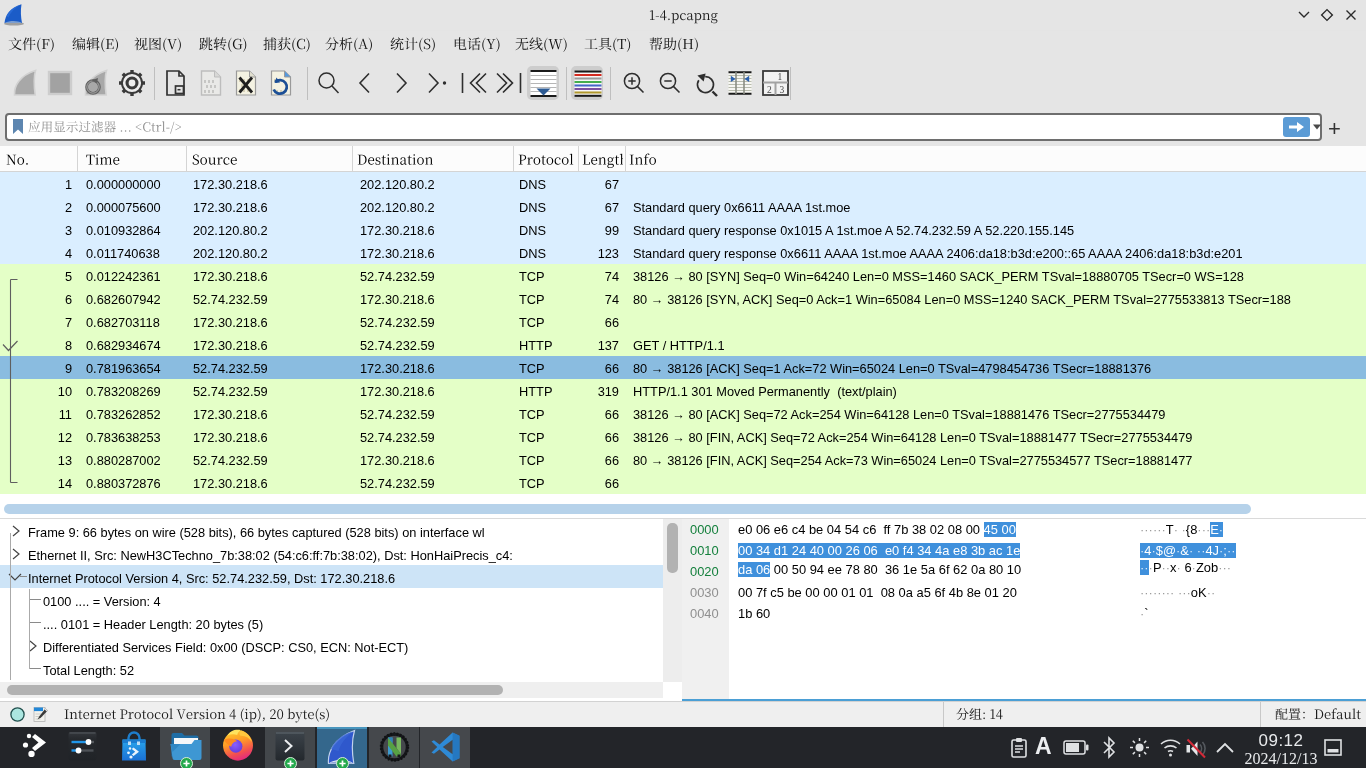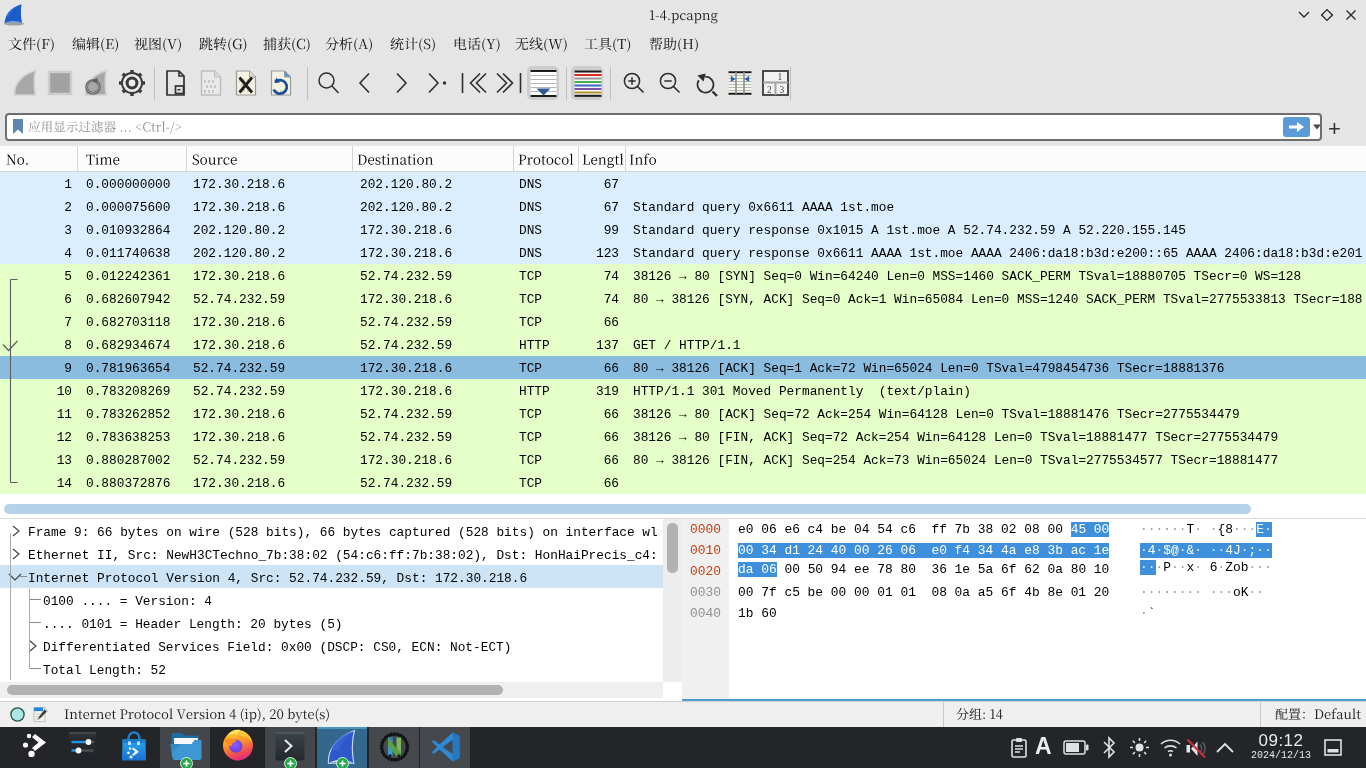--- a/index.html
+++ b/index.html
@@ -1,17 +1,17 @@
 <!DOCTYPE html>
 <html><head><meta charset="utf-8">
 <style>
 * { margin:0; padding:0; box-sizing:border-box; }
 html,body { width:1366px; height:768px; overflow:hidden; }
 body { font-family:"Liberation Serif", serif; background:#e4e4e4; position:relative; }
-.mono { font-family:Liberation Mono, monospace; }
+.mono { font-family:Liberation Sans, sans-serif; }
 .abs { position:absolute; }
 
 
 #titlebar { position:absolute; left:0; top:0; width:1366px; height:30px; background:#e5e5e5; }
 .winbtn { position:absolute; top:0; width:24px; height:30px; }
 
 
 #menubar { position:absolute; left:0; top:31px; width:1366px; height:28px; background:#e5e5e5; font-size:14px; color:#141414; }
 
 
@@ -52,21 +52,21 @@
 #dhs { position:absolute; left:0; top:163px; width:663px; height:16px; background:#efefef; }
 #dhs .thumb { position:absolute; left:7px; top:3px; width:496px; height:10px; border-radius:5px; background:#b2b2b2; }
 #dvs { position:absolute; left:663px; top:519px; width:19px; height:163px; background:#ededed; }
 #dvs .thumb { position:absolute; left:4px; top:4px; width:11px; height:50px; border-radius:5px; background:#b2b2b2; }
 
 
 #hpane { position:absolute; left:682px; top:519px; width:684px; height:182px; background:#ffffff; }
 #hoff { position:absolute; left:0; top:0; width:47px; height:180px; background:#f0f0f0; }
 .hrow { position:absolute; font-size:12.9px; line-height:21px; white-space:pre; }
 .hoff { left:8px; color:#909090; }
-.hoffd { color:#c2410c; }
+.hoffd { color:#15803d; }
 .hhl { background:#3f90dc; color:#ffffff; }
 .hdot { color:#9a9a9a; }
 .hhl .hdot { color:#ddebfa; }
 #hblue { position:absolute; left:682px; top:699px; width:684px; height:2px; background:#4b9fd5; }
 
 
 #statusbar { position:absolute; left:0; top:701px; width:1366px; height:26px; background:#efefef; border-top:1px solid #d2d2d2; font-size:13.5px; color:#1a1a1a; }
 
 
 #taskbar { position:absolute; left:0; top:727px; width:1366px; height:41px; background:#232529; }
@@ -595,19 +595,19 @@
  <rect x="2.5" y="10" width="3.5" height="7.5" fill="#e4e6e8"></rect>
  <path d="M7 13.8 L13.5 6.5 V21 L7 13.8 Z" fill="#e4e6e8"></path>
  <path d="M16 9.5 a6 6 0 0 1 0 8 M18.5 7 a9.5 9.5 0 0 1 0 13" stroke="#55595e" stroke-width="1.6" fill="none"></path>
  <path d="M3.5 4.5 L21 22.5" stroke="#d42a38" stroke-width="2"></path>
     </svg>
     <svg class="tray" style="left:1215px;top:14px" width="20" height="13" viewBox="0 0 20 13">
       <path d="M2 11 L10 3 L18 11" stroke="#dfe1e3" stroke-width="1.8" fill="none"></path>
     </svg>
     <div class="tray" style="left:1243px;top:4px;width:76px;text-align:center;color:#e8eaec">
  <div style="font-size:17px;font-family:'Liberation Sans';letter-spacing:0.5px">09:12</div>
- <div style="font-size:10px;font-family:Liberation Mono, monospace;margin-top:-1px">2024/12/13</div>
+ <div style="font-size:16px;font-family:Liberation Serif, serif;margin-top:-1px">2024/12/13</div>
     </div>
     <svg class="tray" style="left:1324px;top:12px" width="18" height="17" viewBox="0 0 18 17">
  <rect x="1" y="1" width="16" height="15" fill="none" stroke="#dfe1e3" stroke-width="1.6"></rect>
  <rect x="3.5" y="10" width="11" height="3.5" fill="#dfe1e3"></rect>
     </svg>
   </div>
 
 </body></html>

